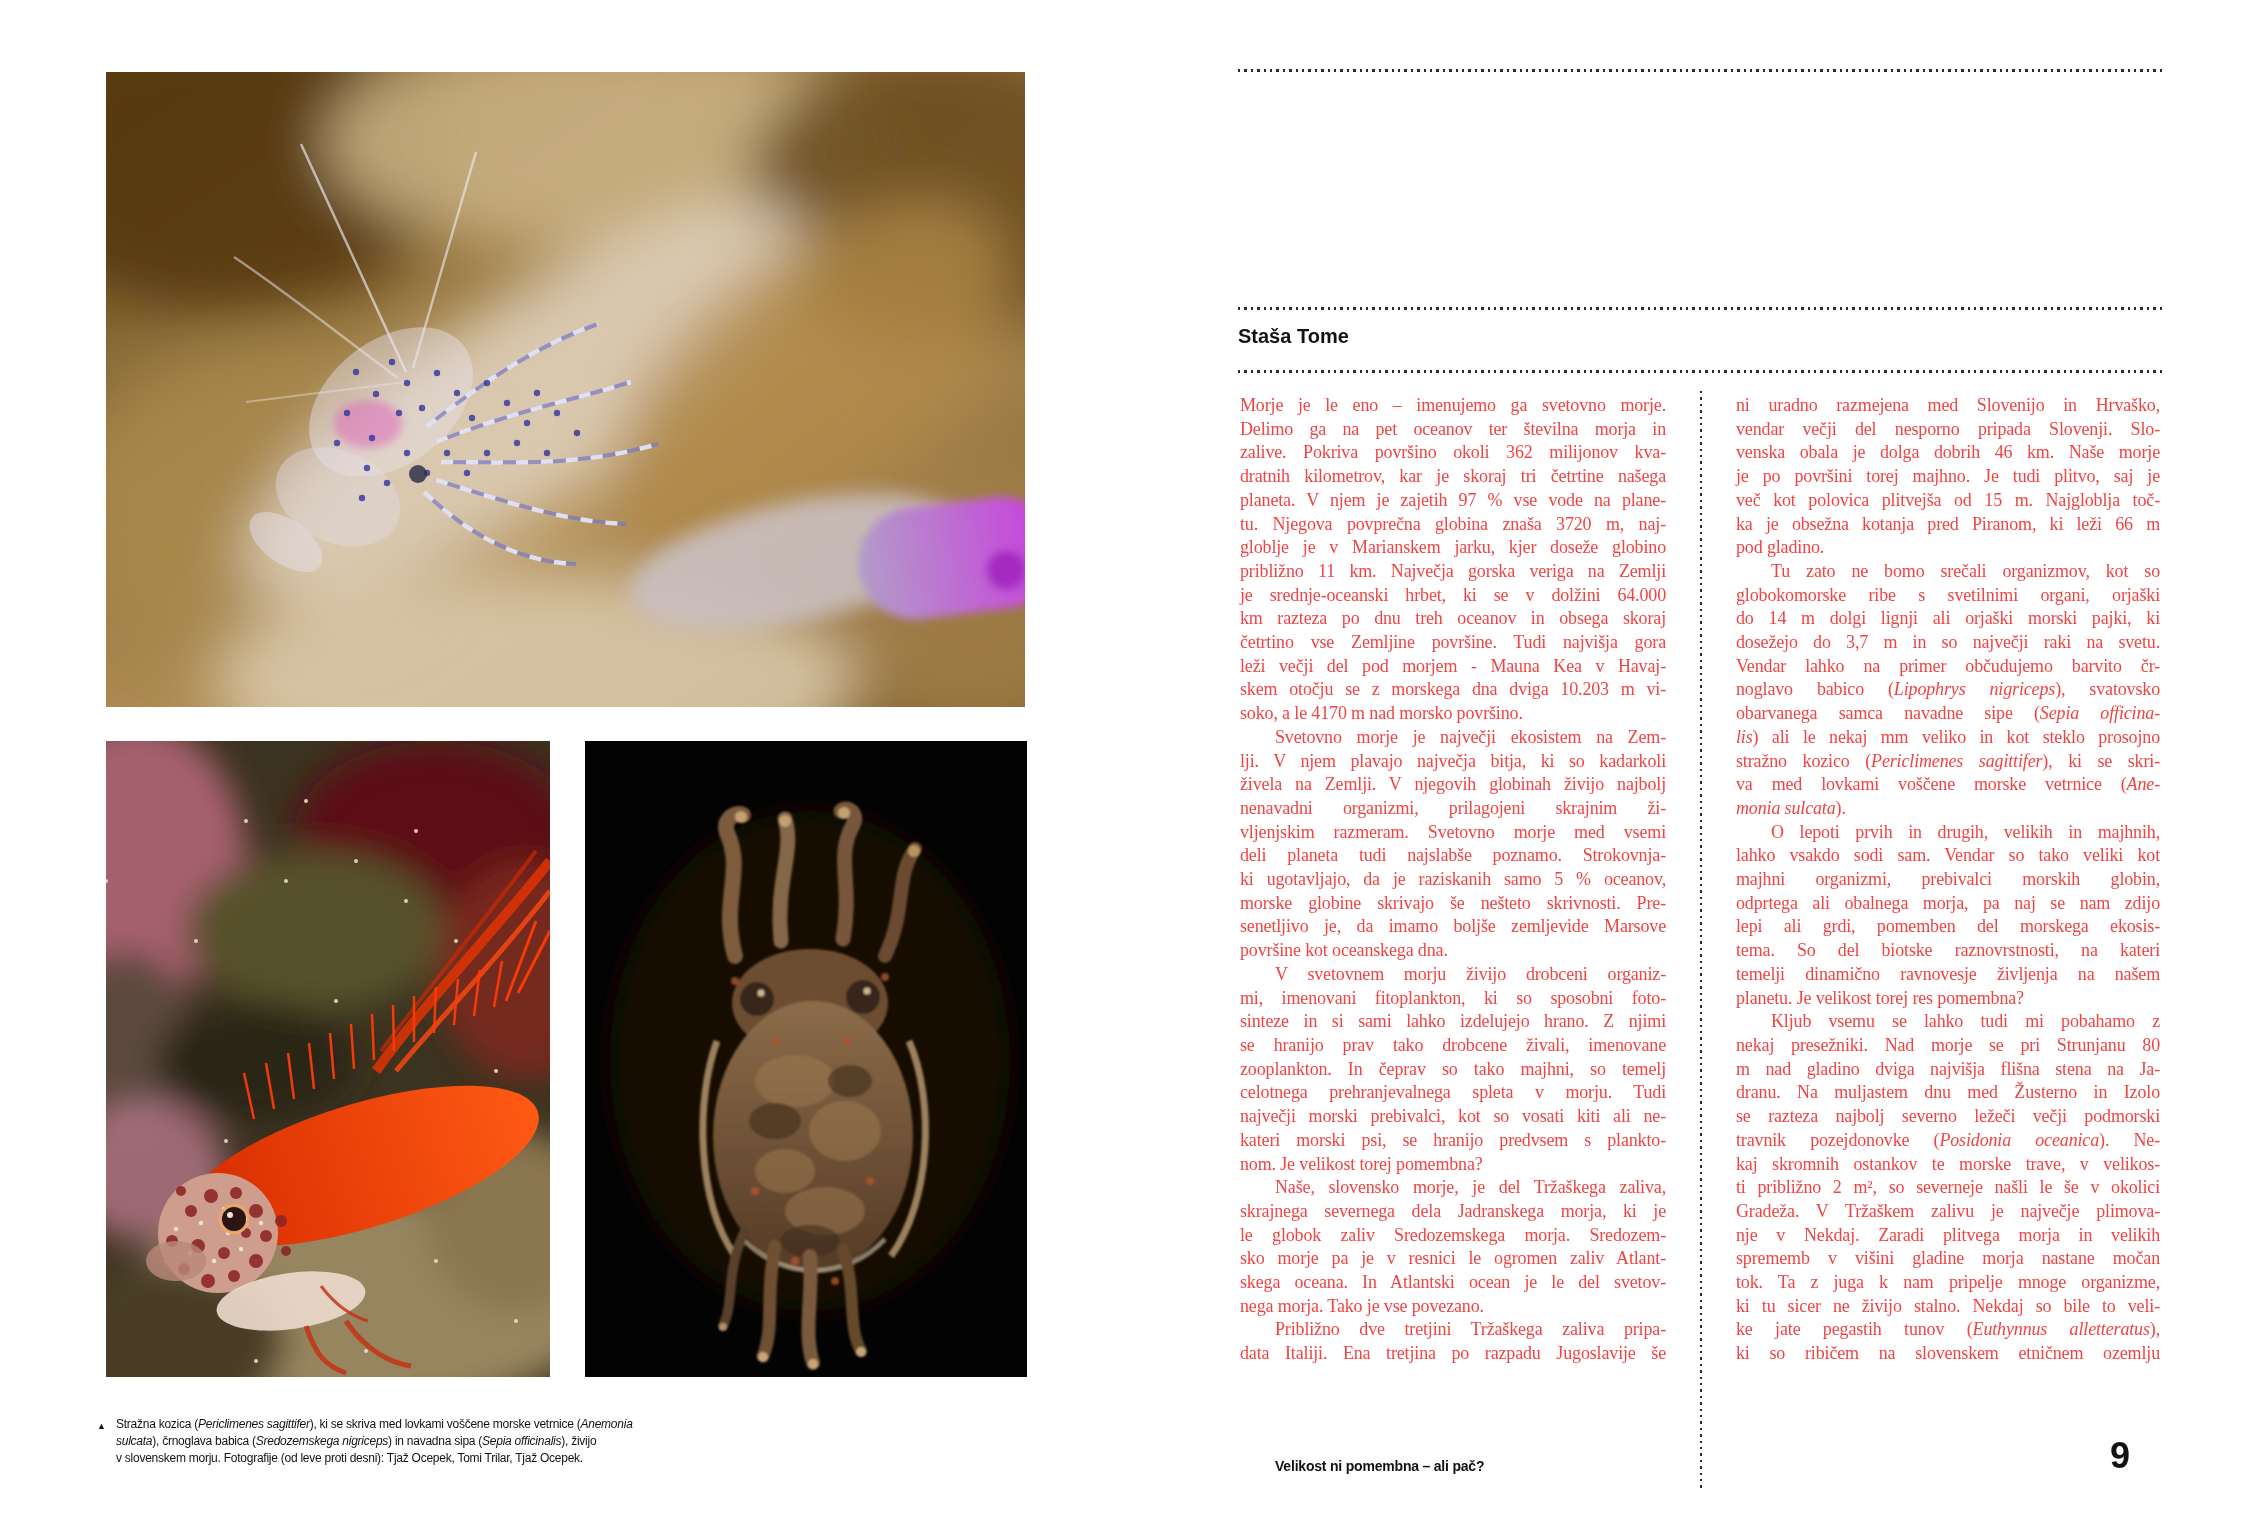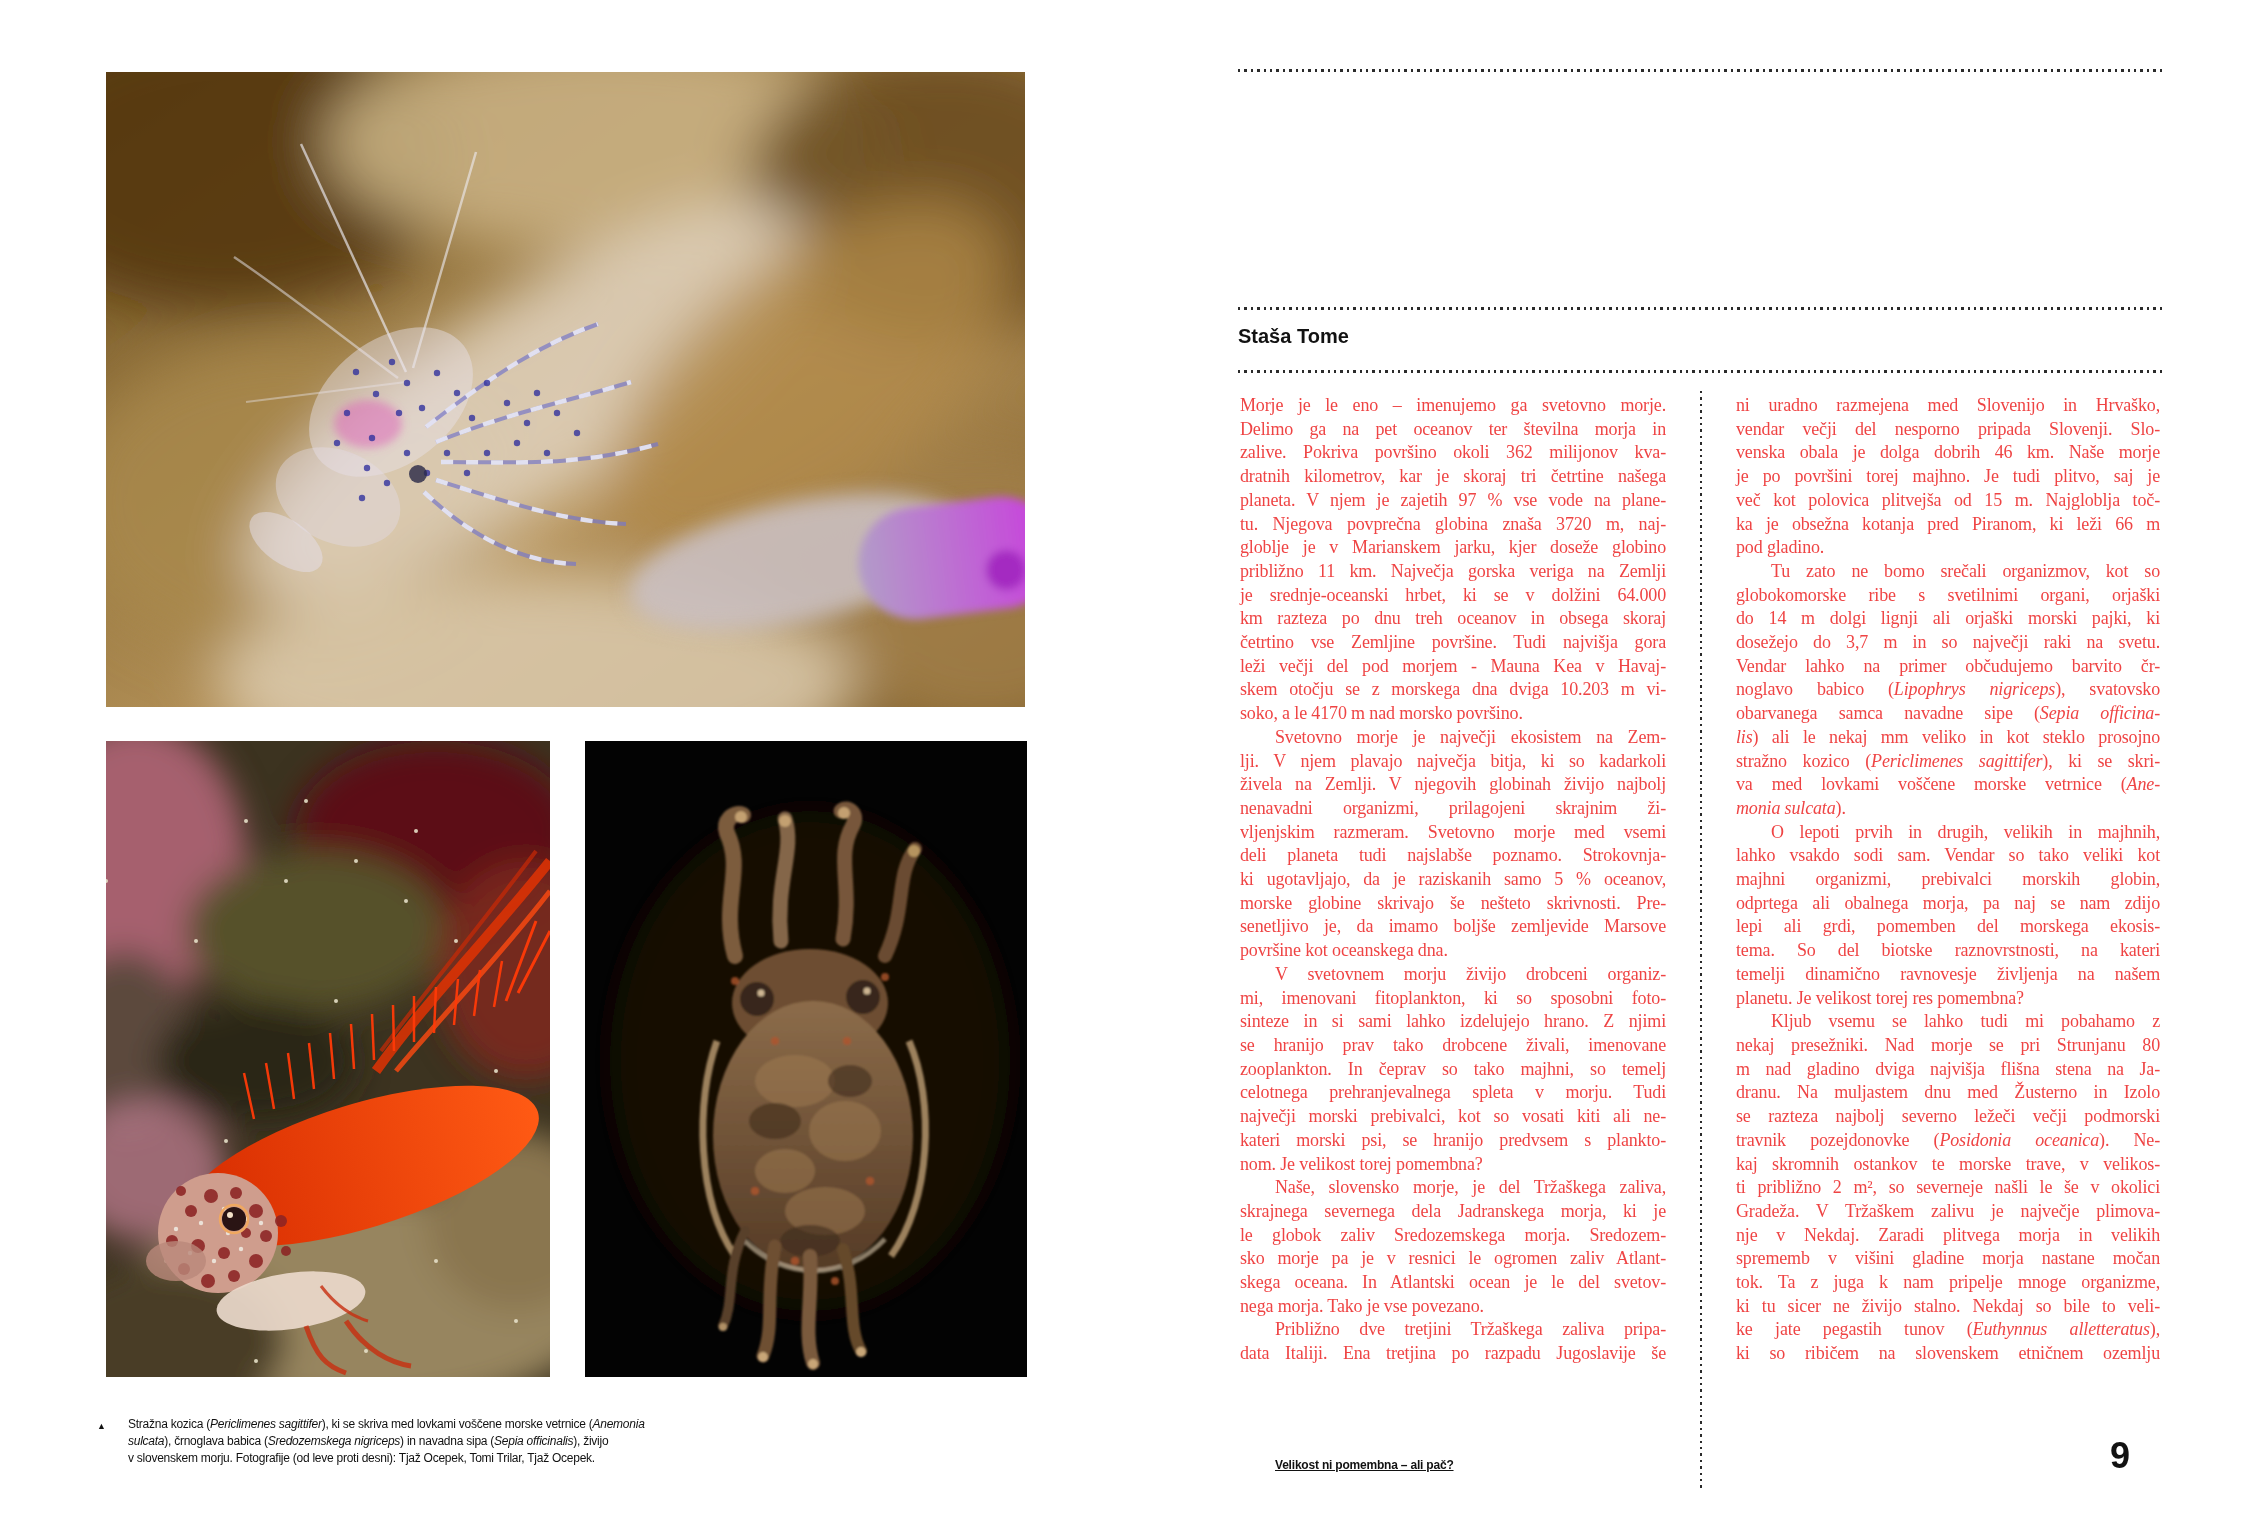--- a/index.html
+++ b/index.html
@@ -32,26 +32,26 @@
        font-size:18px;line-height:23.7px;letter-spacing:-0.15px;color:#ef4444;}
   #col1{left:1240px;}
   #col2{left:1736px;width:424px;}
   .col .ln{text-align:justify;text-align-last:justify;}
   .col .ln.e{text-align-last:left;}
   .col .ln.i{text-indent:35px;}
 
   
   .caption{position:absolute;left:97px;top:1416px;width:620px;font-size:12px;line-height:17px;color:#111;}
   .caption .marker{position:absolute;left:0;top:2px;font-size:9px;}
-  .caption .ctext{margin-left:31px;letter-spacing:-0.25px;}
+  .caption .ctext{margin-left:19px;letter-spacing:-0.25px;}
   .caption .cline{white-space:nowrap;}
 
   
-  .footer{position:absolute;left:1275px;top:1458px;font-weight:bold;font-size:12px;
-          letter-spacing:-0.2px;color:#121212;text-decoration:underline;}
+  .footer{position:absolute;left:1275px;top:1458px;font-weight:bold;font-size:14px;
+          letter-spacing:-0.2px;color:#121212;}
   .pagenum{position:absolute;left:2110px;top:1438px;font-weight:bold;font-size:36px;line-height:36px;color:#121212;}
 </style>
 </head>
 <body>
 
 <div class="page">
 
   <div class="photo" id="photo-top">
     <svg viewBox="0 0 919 635">
       <defs>

